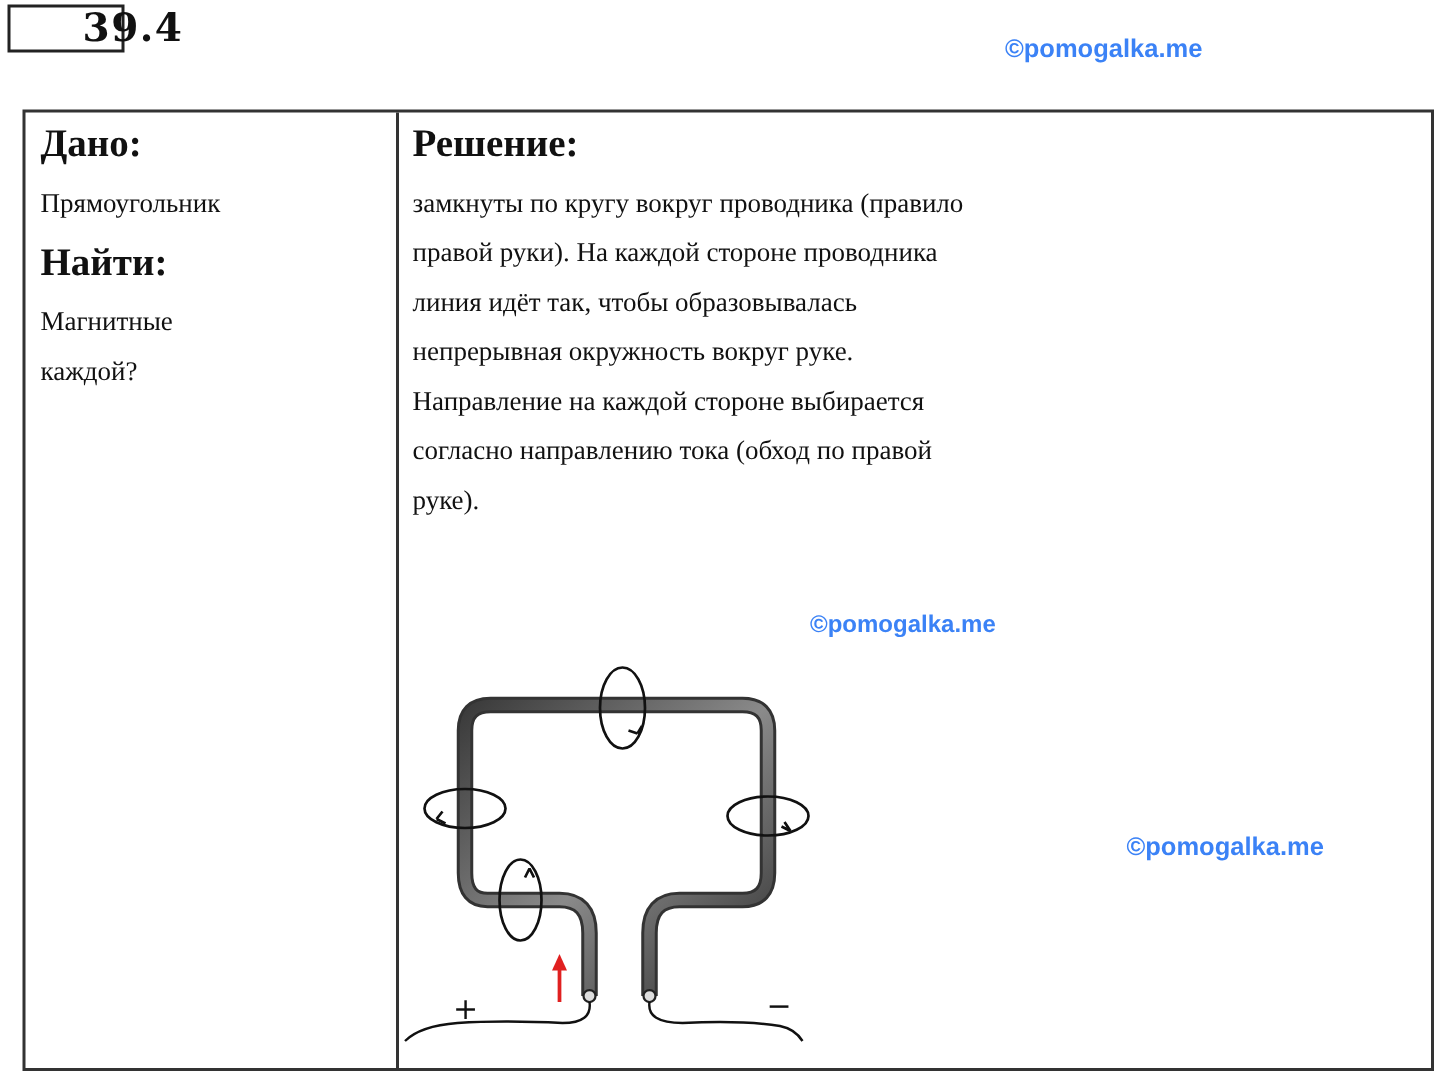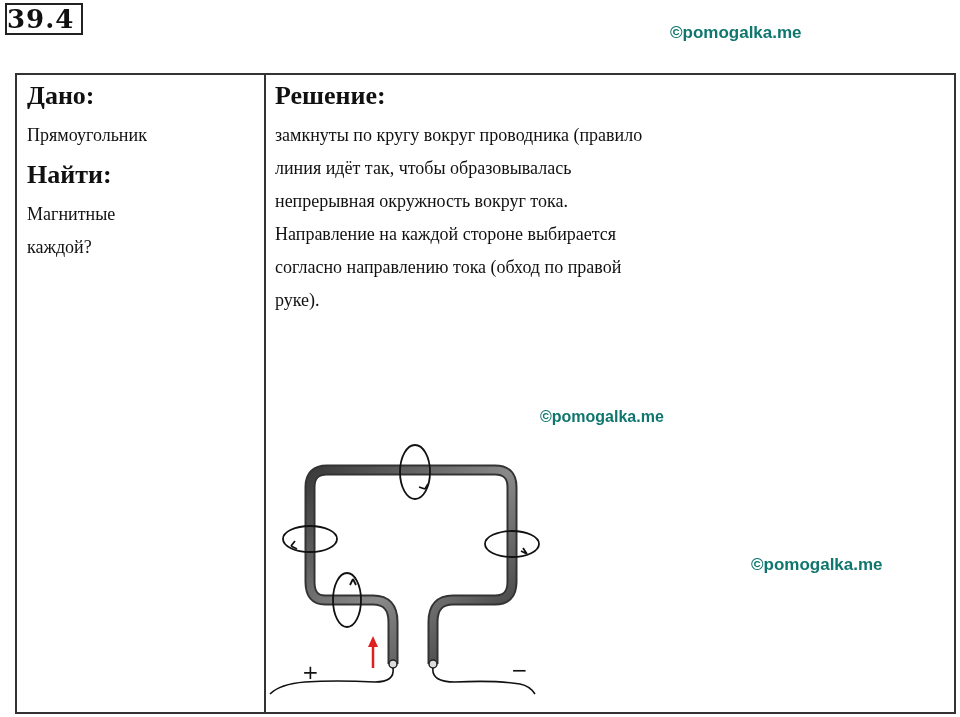--- a/index.html
+++ b/index.html
@@ -1,18 +1,18 @@
 <!DOCTYPE html>
 <html><head>
 <meta charset="utf-8">
 <style>
   html, body { margin:0; padding:0; background:#fff; }
   body { width:960px; height:717px; position:relative; overflow:hidden; font-family:"Liberation Serif", serif; color:#111; }
-  .num-box { position:absolute; left:5px; top:3px; width:78px; height:32px; border:2px solid #222; box-sizing:border-box; font-family:"DejaVu Serif", serif; font-weight:bold; font-size:26px; line-height:28px; text-align:left; letter-spacing:1px; }
-  .wm { position:absolute; font-family:"Liberation Sans", sans-serif; font-weight:bold; font-size:17px; color:#0f766e; }
+  .num-box { position:absolute; left:5px; top:3px; width:78px; height:32px; border:2px solid #222; box-sizing:border-box; font-family:"DejaVu Serif", serif; font-weight:bold; font-size:26px; line-height:28px; text-align:left; letter-spacing:1px;padding-left:48px; }
+  .wm { position:absolute; font-family:"Liberation Sans", sans-serif; font-weight:bold; font-size:17px; color:#3b82f6; }
   .table { position:absolute; left:15px; top:73px; width:941px; height:641px; border:2px solid #333; box-sizing:border-box;text-decoration:underline; }
   .divider { position:absolute; left:247px; top:0; bottom:0; width:2px; background:#333; }
   .col-left { position:absolute; left:10px; top:4px; width:230px; }
   .col-right { position:absolute; left:258px; top:4px; width:670px; }
   .h { font-weight:bold; font-size:26px; line-height:34px; }
   .t { font-size:18px; line-height:33px; }
   .gap { height:6px; }
   .answer { font-weight:bold; font-style:italic; font-size:26px; line-height:30px; }
   .figure { position:absolute; left:265px; top:432px; width:290px; height:280px; }
 </style>
@@ -33,22 +33,23 @@
     <div class="h">Найти:</div>
     <div class="gap"></div>
     <div class="t">Магнитные</div>
     <div class="t">каждой?</div>
   </div>
 
   <div class="col-right">
     <div class="h">Решение:</div>
     <div class="gap"></div>
     <div class="t">замкнуты по кругу вокруг проводника (правило</div>
+    <div class="t">правой руки). На каждой стороне проводника</div>
     <div class="t">линия идёт так, чтобы образовывалась</div>
-    <div class="t">непрерывная окружность вокруг тока.</div>
+    <div class="t">непрерывная окружность вокруг руке.</div>
     <div class="t">Направление на каждой стороне выбирается</div>
     <div class="t">согласно направлению тока (обход по правой</div>
     <div class="t">руке).</div>
   </div>
 </div>
 
 <div class="wm" style="left:540px;top:408px;font-size:16px;">©pomogalka.me</div>
 <div class="wm" style="left:751px;top:555px;">©pomogalka.me</div>
 
 <div class="figure">

